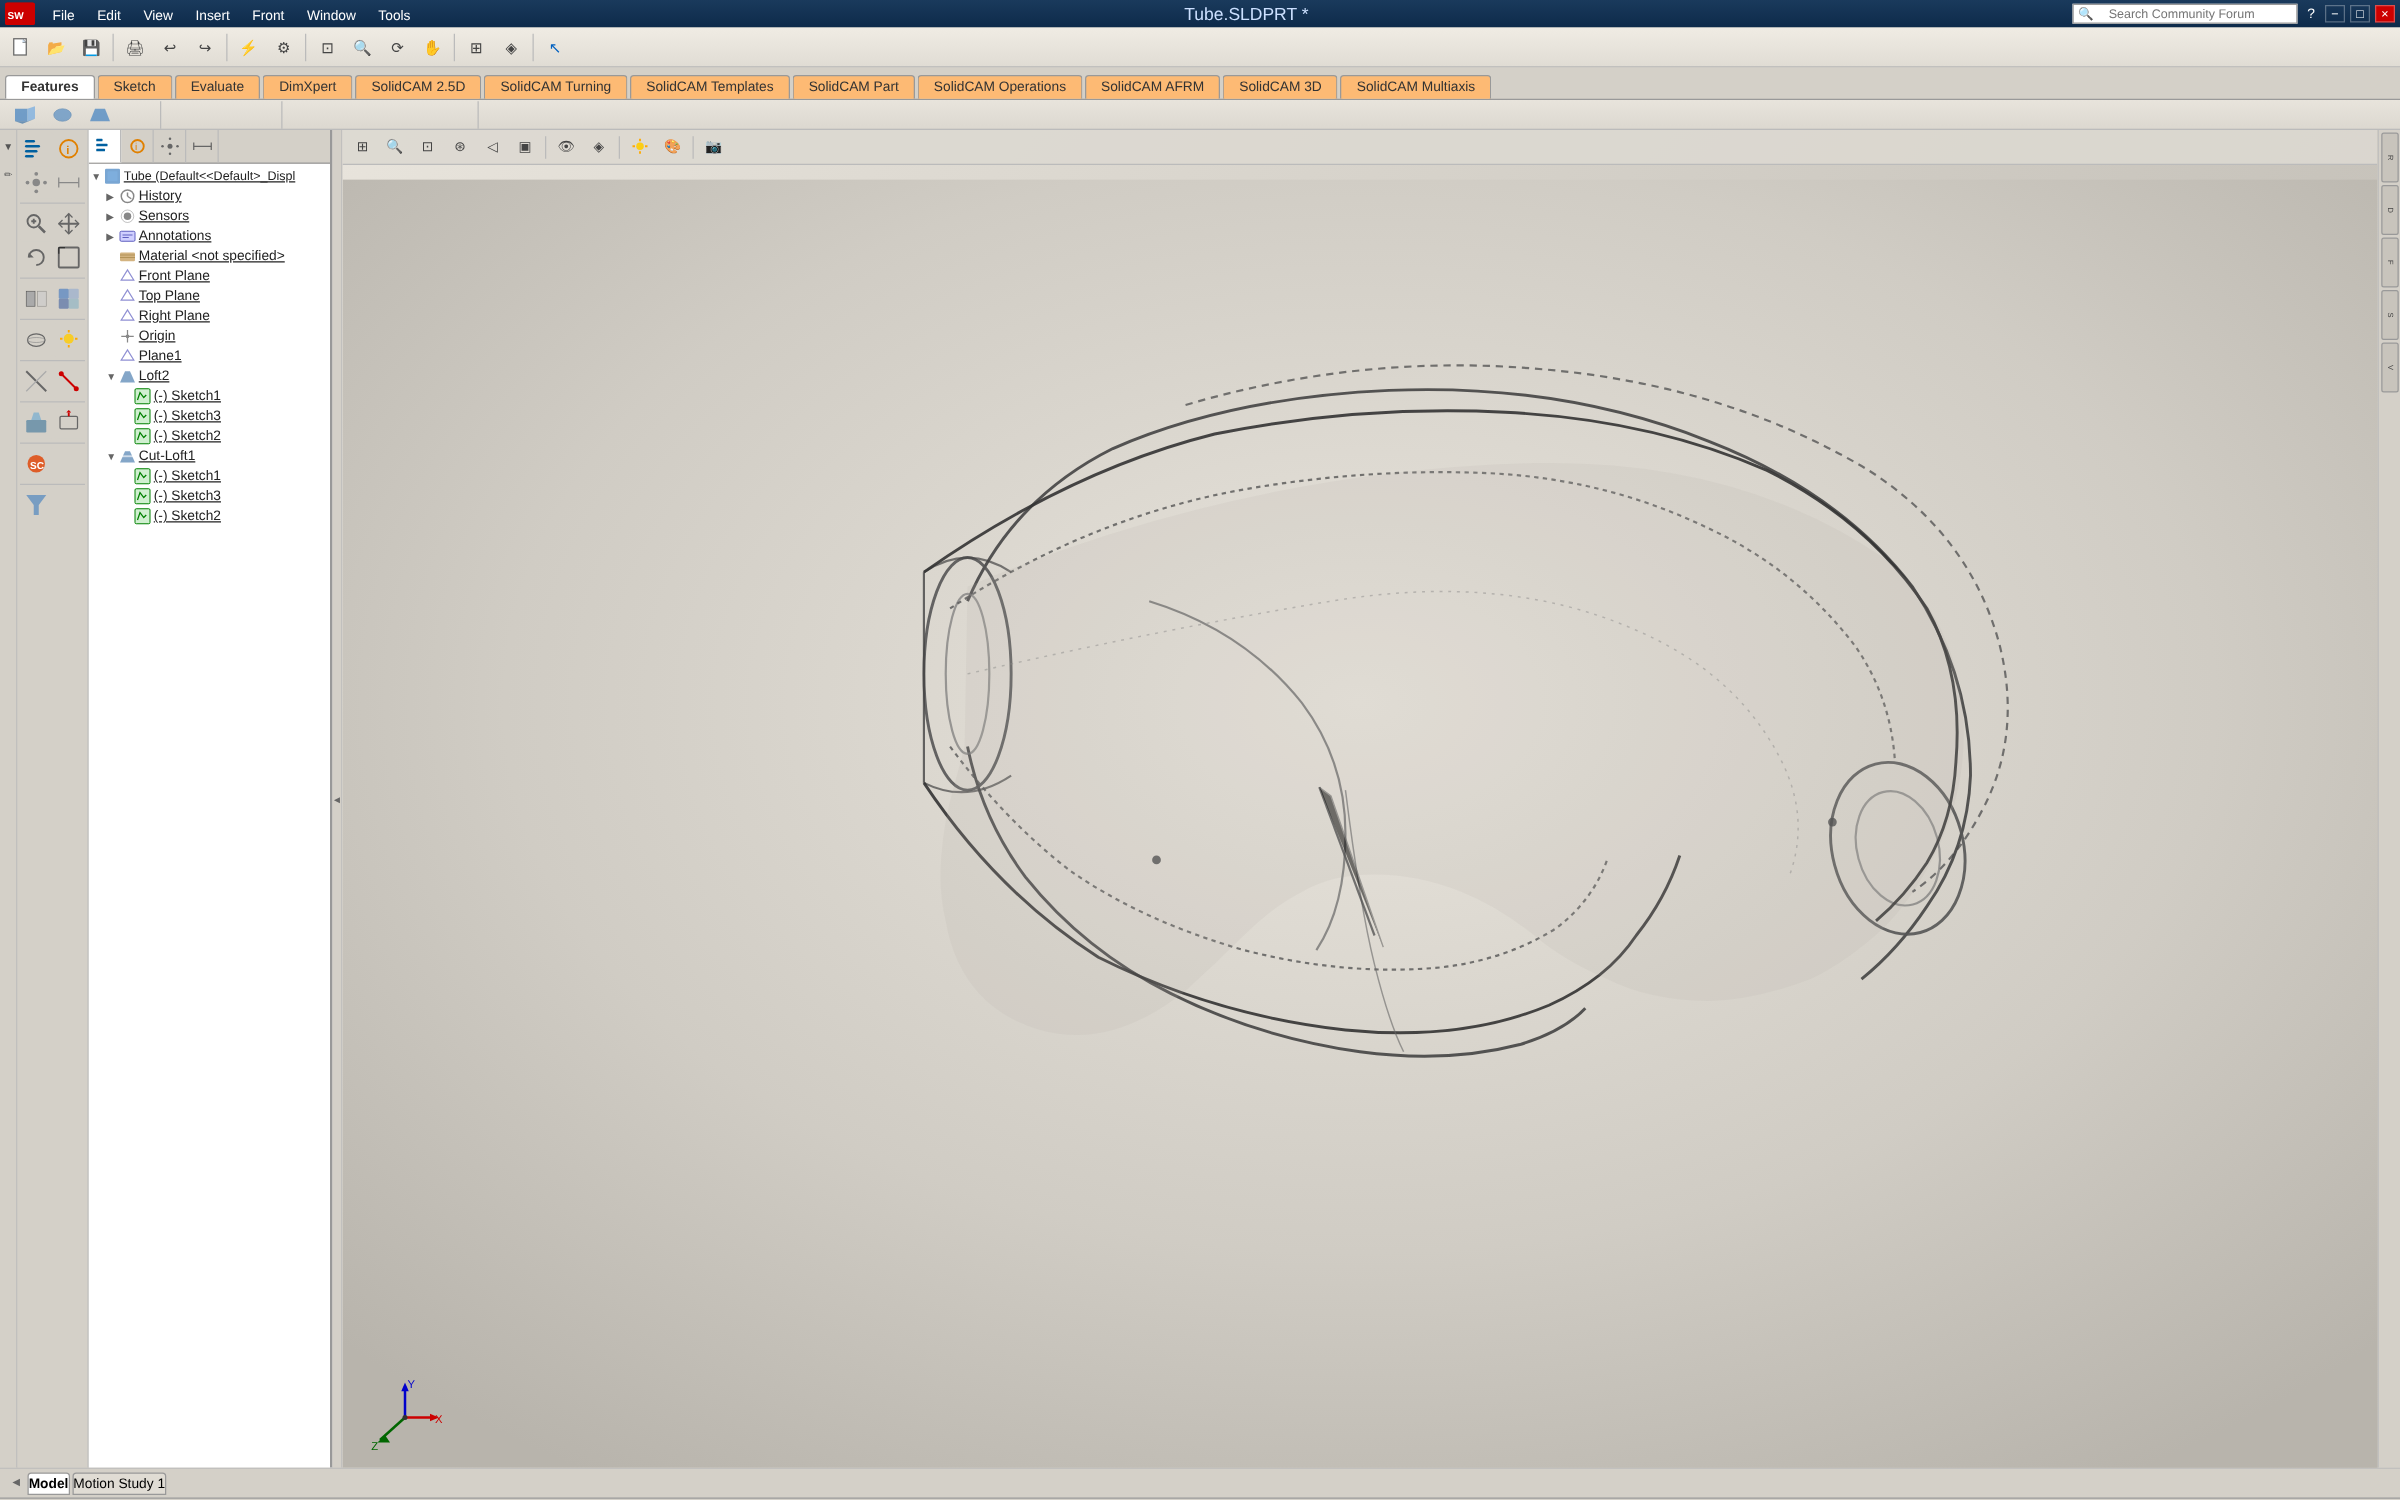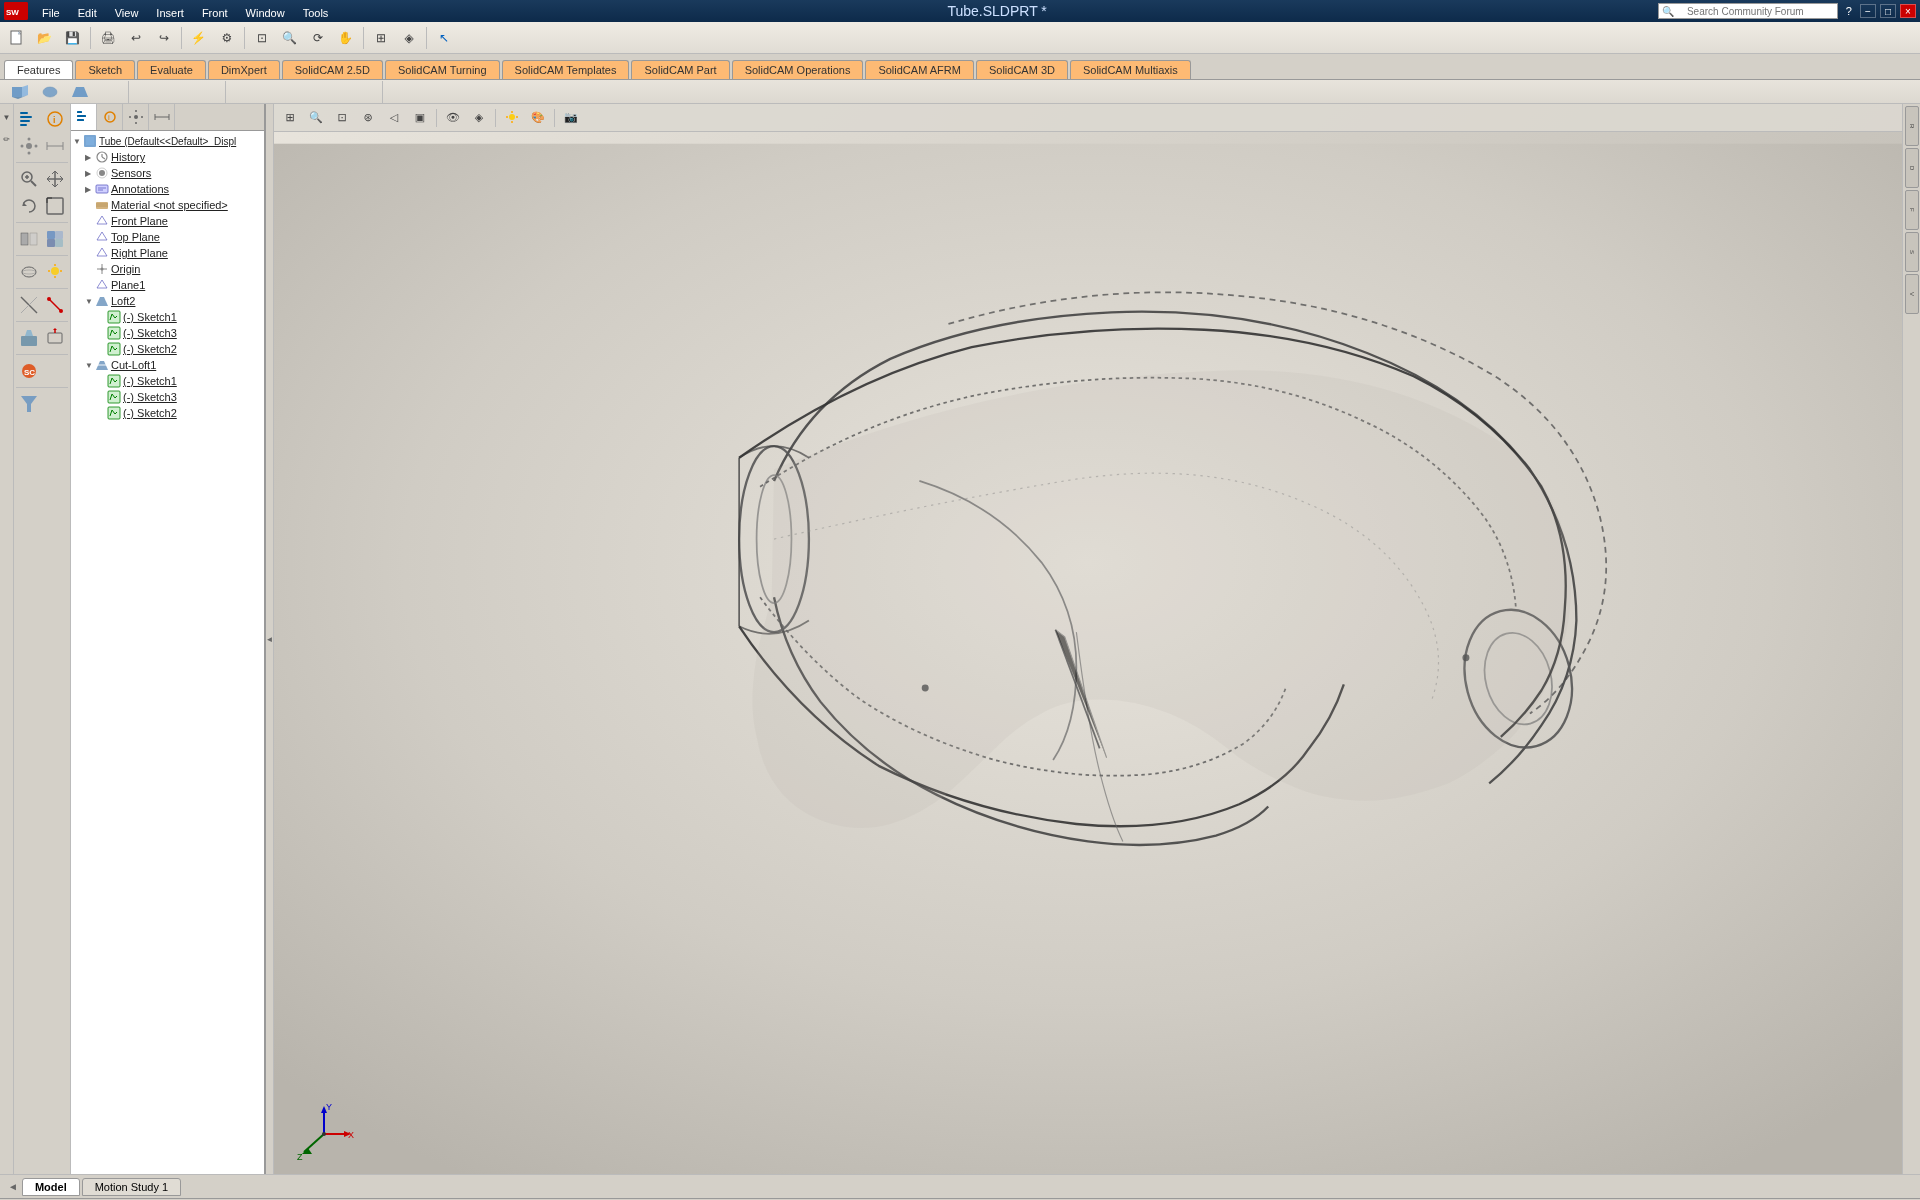--- a/index.html
+++ b/index.html
@@ -23,21 +23,21 @@
     #search-box { width: 180px; height: 16px; background: white; border: 1px solid #999; display: flex; align-items: center; padding: 0 4px; }
     #search-box input { border: none; outline: none; width: 100%; font-size: 10px; color: #333; }
     .title-btn { width: 16px; height: 14px; display: flex; align-items: center; justify-content: center; color: white; font-size: 10px; cursor: pointer; border: 1px solid rgba(255,255,255,0.3); }
     #toolbar-row1 { height: 32px; display: flex; align-items: center; padding: 0 4px; gap: 2px; background: linear-gradient(to bottom, #f0ece4, #e0dcd4); border-bottom: 1px solid #bbb; }
     .tb-btn { width: 26px; height: 26px; display: flex; align-items: center; justify-content: center; cursor: pointer; border: 1px solid transparent; border-radius: 2px; color: #444; font-size: 12px; }
     .tb-separator { width: 1px; height: 22px; background: #bbb; margin: 0 2px; }
 
     
     #tab-bar { height: 26px; display: flex; align-items: flex-end; background: #d4d0c8; padding: 0 4px; border-bottom: 1px solid #999; }
     .tab { padding: 3px 12px; font-size: 11px; background: #fdba74; border: 1px solid #999; border-bottom: none; cursor: pointer; color: #333; margin-right: 2px; border-radius: 3px 3px 0 0; }
-    .tab.active { background: white; font-weight: normal; }
+    .tab.active { background: white; font-weight: bold; }
 
     
     #main-area { display: flex; height: calc(1200px - 22px - 32px - 26px - 26px - 24px); }
 
     
     #left-tools { width: 14px; background: #d4d0c8; display: flex; flex-direction: column; align-items: center; padding: 2px 0; border-right: 1px solid #bbb; }
     .v-btn { width: 12px; height: 22px; display: flex; align-items: center; justify-content: center; cursor: pointer; font-size: 8px; color: #555; }
 
     
     #left-panel { width: 57px; background: #d4d0c8; border-right: 1px solid #bbb; display: flex; flex-direction: column; padding: 2px; gap: 1px; }
@@ -77,21 +77,21 @@
 
     
     #right-side { width: 18px; background: #d4d0c8; border-left: 1px solid #bbb; display: flex; flex-direction: column; align-items: center; padding: 2px; gap: 2px; }
     .right-btn { width: 14px; height: 40px; background: #c0bcb4; border: 1px solid #999; display: flex; align-items: center; justify-content: center; cursor: pointer; font-size: 7px; color: #555; border-radius: 2px; writing-mode: vertical-rl; }
 
     
     #statusbar { height: 24px; background: #d4d0c8; border-top: 1px solid #999; display: flex; align-items: center; padding: 0 8px; font-size: 11px; color: #333; justify-content: space-between; }
 
     
     #bottom-tabs { height: 24px; background: #d4d0c8; border-top: 1px solid #bbb; display: flex; align-items: center; padding: 0 4px; }
-    .bottom-tab { padding: 2px 12px; font-size: 11px; background: #e0dcd4; border: 1px solid #999; cursor: pointer; border-radius: 3px 3px 0 0; margin-right: 2px; }
+    .bottom-tab { padding: 2px 0; font-size: 11px; background: #e0dcd4; border: 1px solid #999; cursor: pointer; border-radius: 3px 3px 0 0; margin-right: 2px; }
     .bottom-tab.active { background: white; font-weight: bold; }
     .icon-feature { color: #0060a0; }
     .icon-sketch { color: #008000; }
     .icon-plane { color: #6060c0; }
     .icon-origin { color: #888; }
 
     
     #feature-tree ::-webkit-scrollbar { width: 6px; }
     #feature-tree ::-webkit-scrollbar-track { background: #f0f0f0; }
     #feature-tree ::-webkit-scrollbar-thumb { background: #bbb; border-radius: 3px; }

